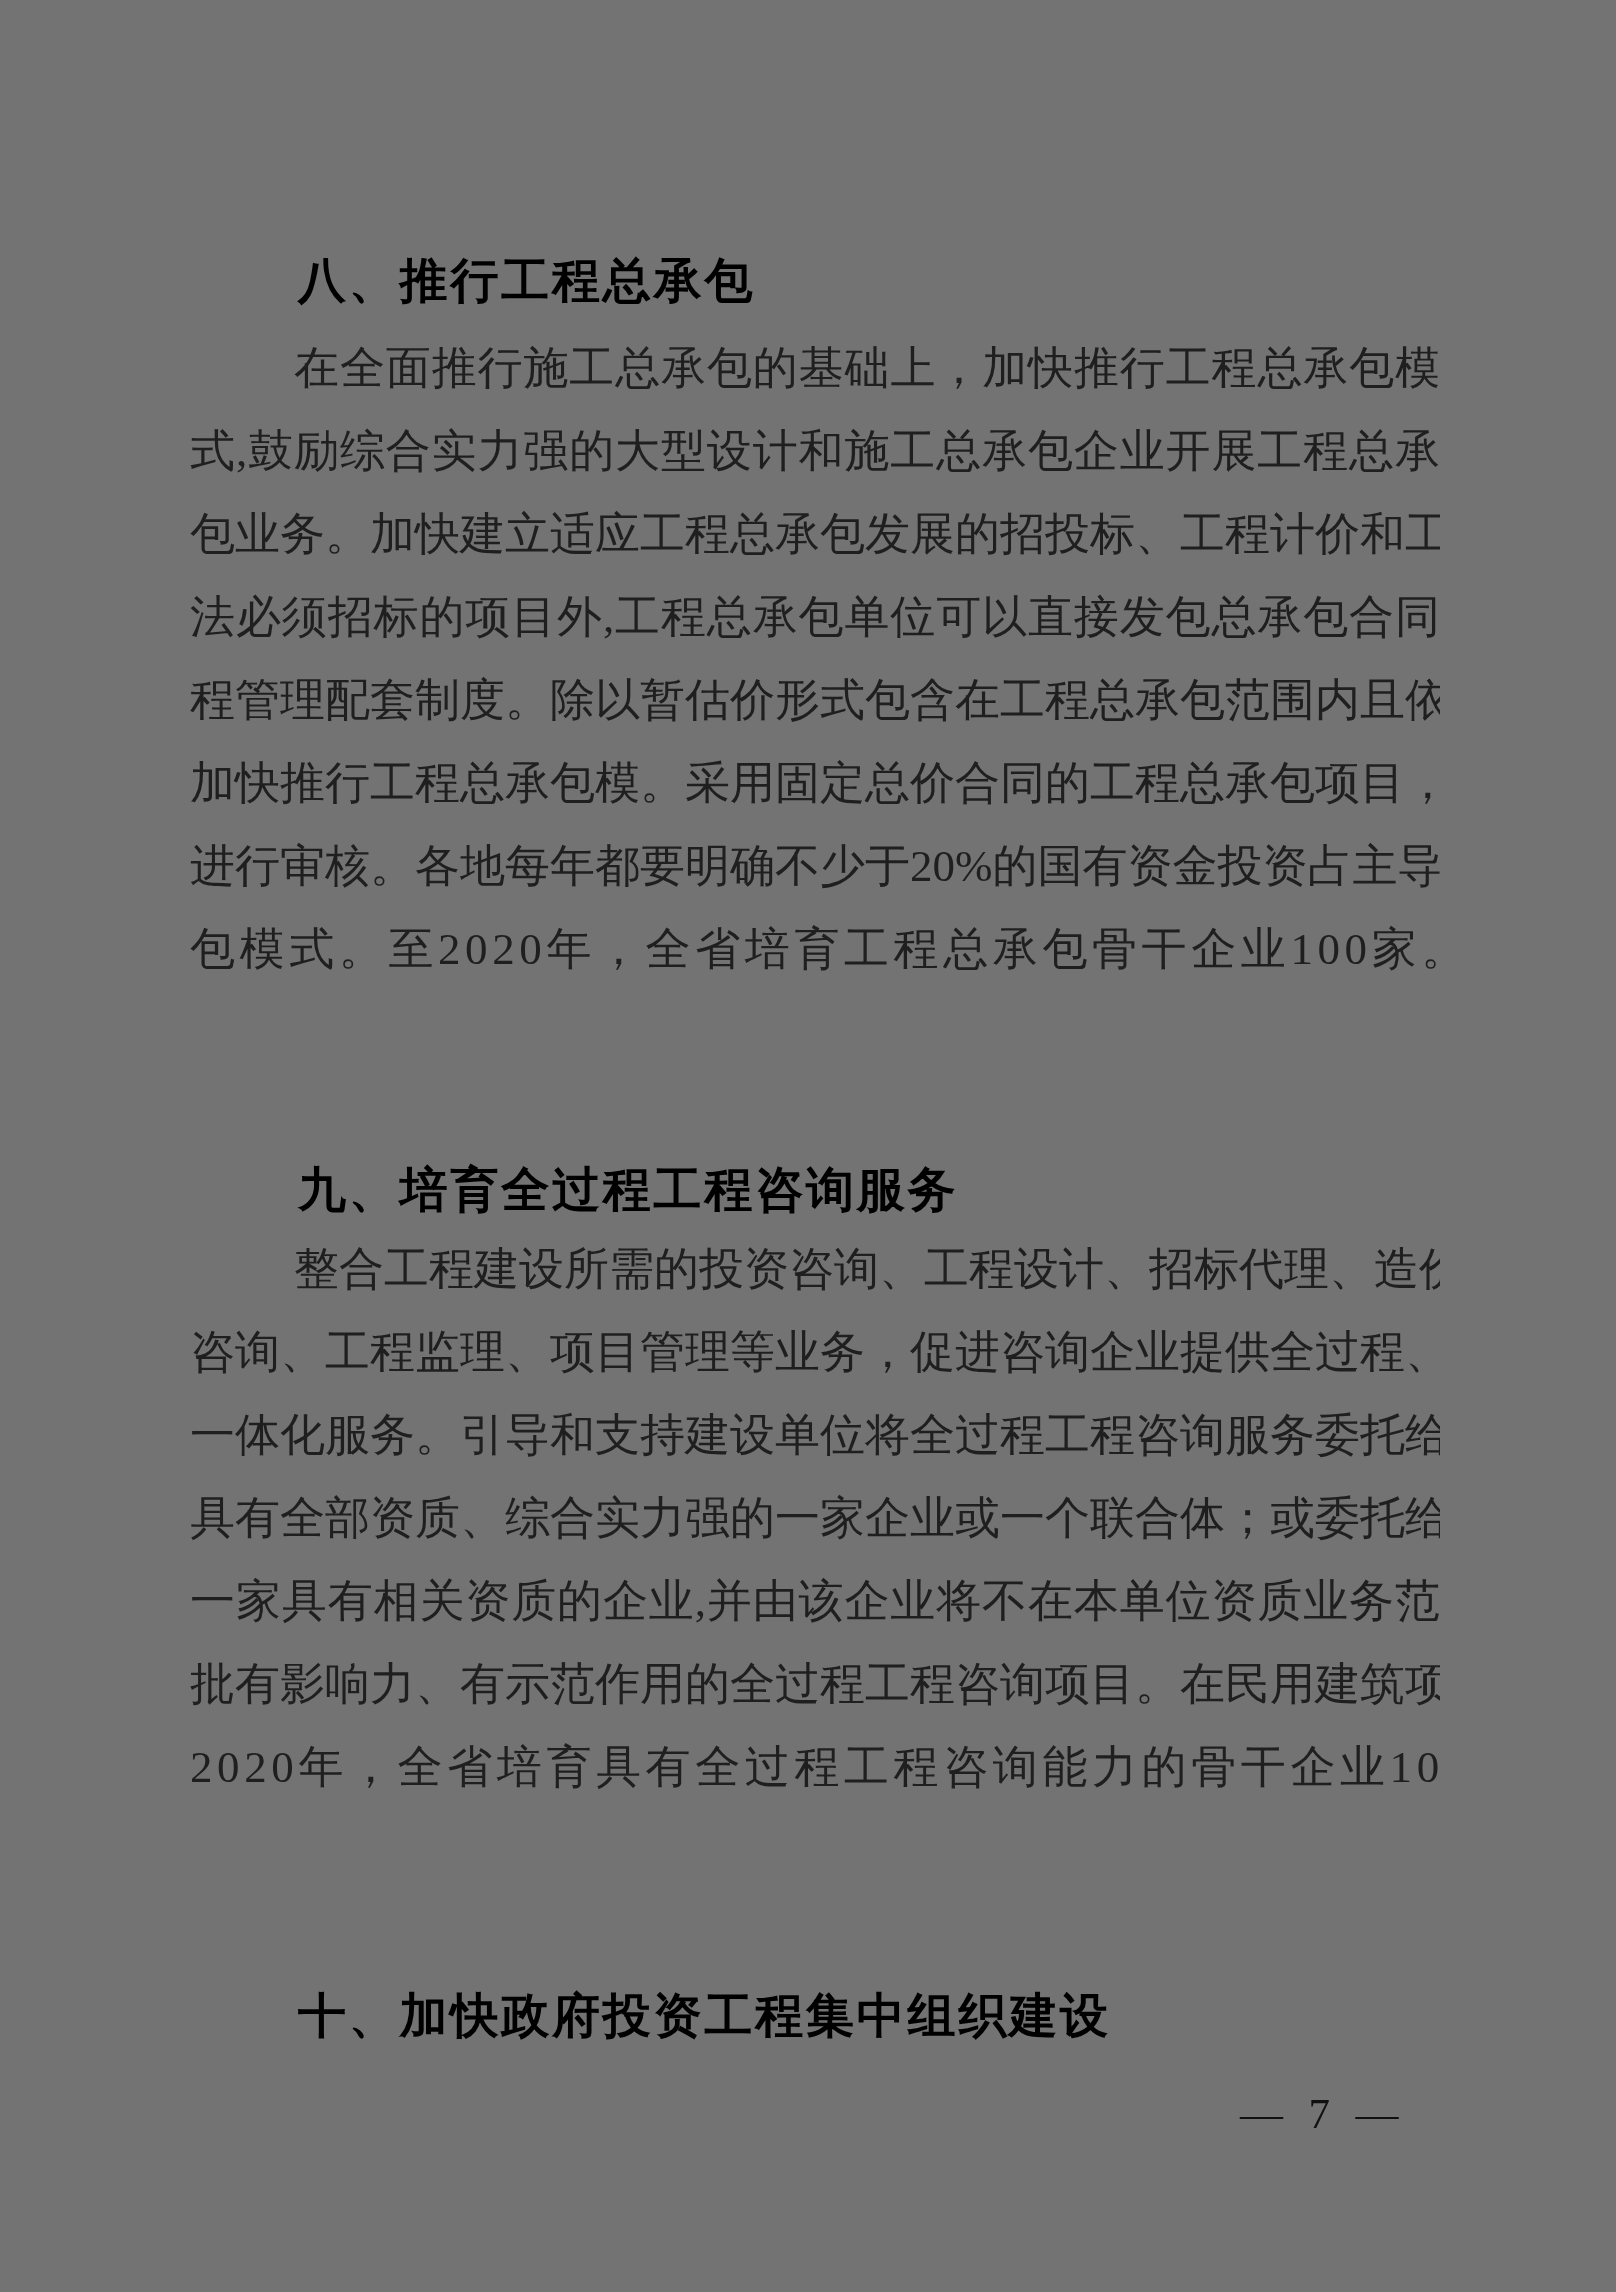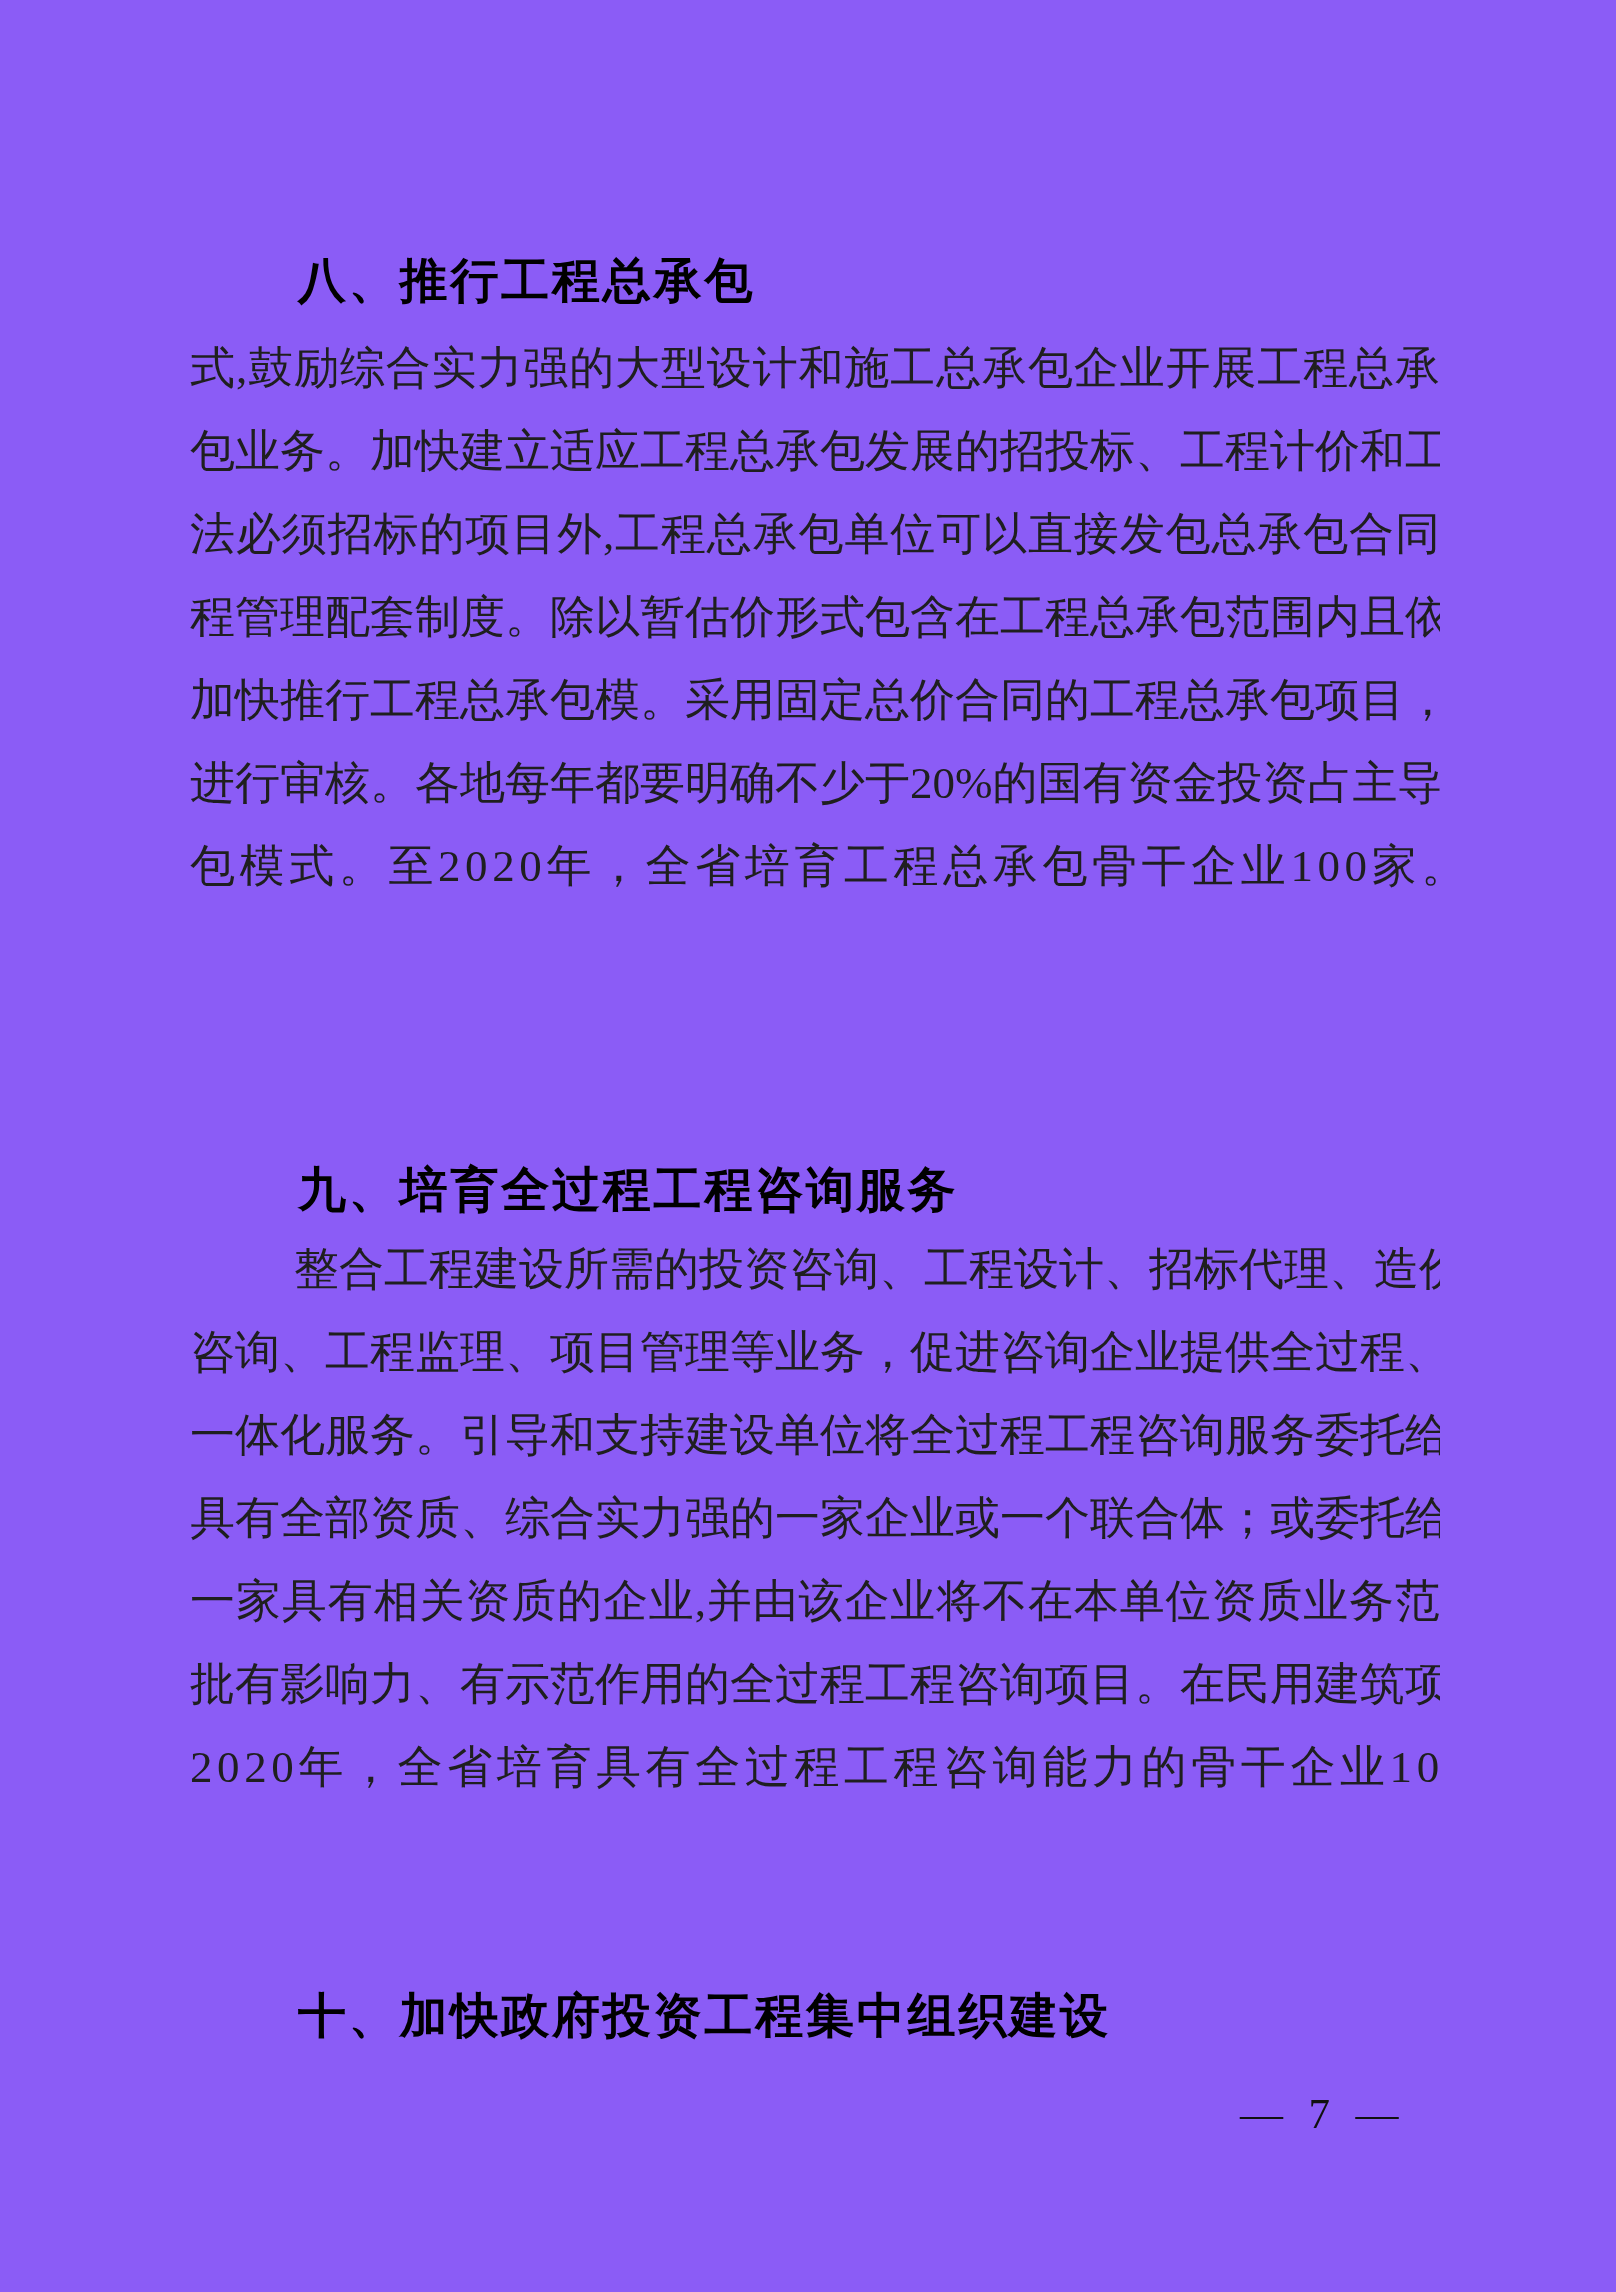--- a/index.html
+++ b/index.html
@@ -5,21 +5,21 @@
   html, body {
     margin: 0;
     padding: 0;
     background: #9a9a9a;
   }
   .page {
     position: relative;
     width: 1617px;
     height: 2293px;
     margin: 0 auto;
-    background: #8b5cf6;
+    background: #737373;
     overflow: hidden;
     font-family: "Liberation Serif", "DejaVu Serif", serif;
     color: #1c1c1c;
   }
   
   .heading {
     position: absolute;
     left: 190px;
     width: 1250px;
     margin: 0;
@@ -75,20 +75,21 @@
   }
 </style>
 </head>
 <body>
 
 <div class="page">
 
   <h2 class="heading h1">八、推行工程总承包</h2>
 
   <div class="para p1">
+    <div class="line first">在全面推行施工总承包的基础上，加快推行工程总承包模</div>
     <div class="line">式,鼓励综合实力强的大型设计和施工总承包企业开展工程总承</div>
     <div class="line">包业务。加快建立适应工程总承包发展的招投标、工程计价和工</div>
     <div class="line">法必须招标的项目外,工程总承包单位可以直接发包总承包合同</div>
     <div class="line">程管理配套制度。除以暂估价形式包含在工程总承包范围内且依</div>
     <div class="line">加快推行工程总承包模。采用固定总价合同的工程总承包项目，</div>
     <div class="line">进行审核。各地每年都要明确不少于20%的国有资金投资占主导</div>
     <div class="line last">包模式。至2020年，全省培育工程总承包骨干企业100家。</div>
   </div>
 
   <h2 class="heading h2">九、培育全过程工程咨询服务</h2>

